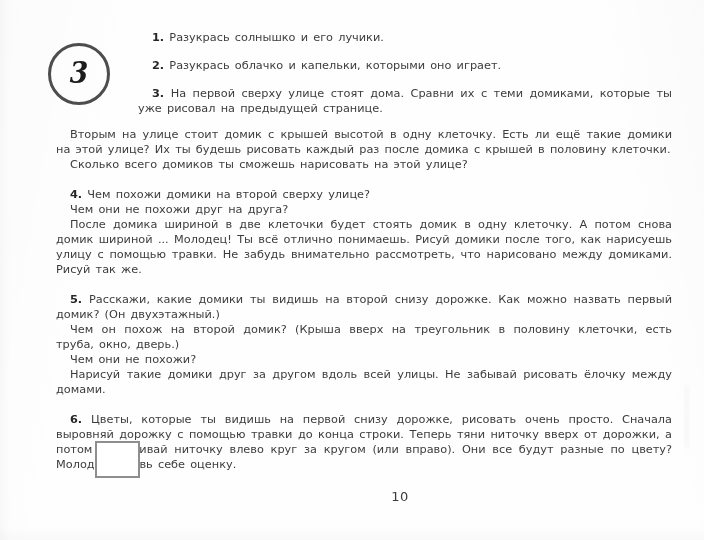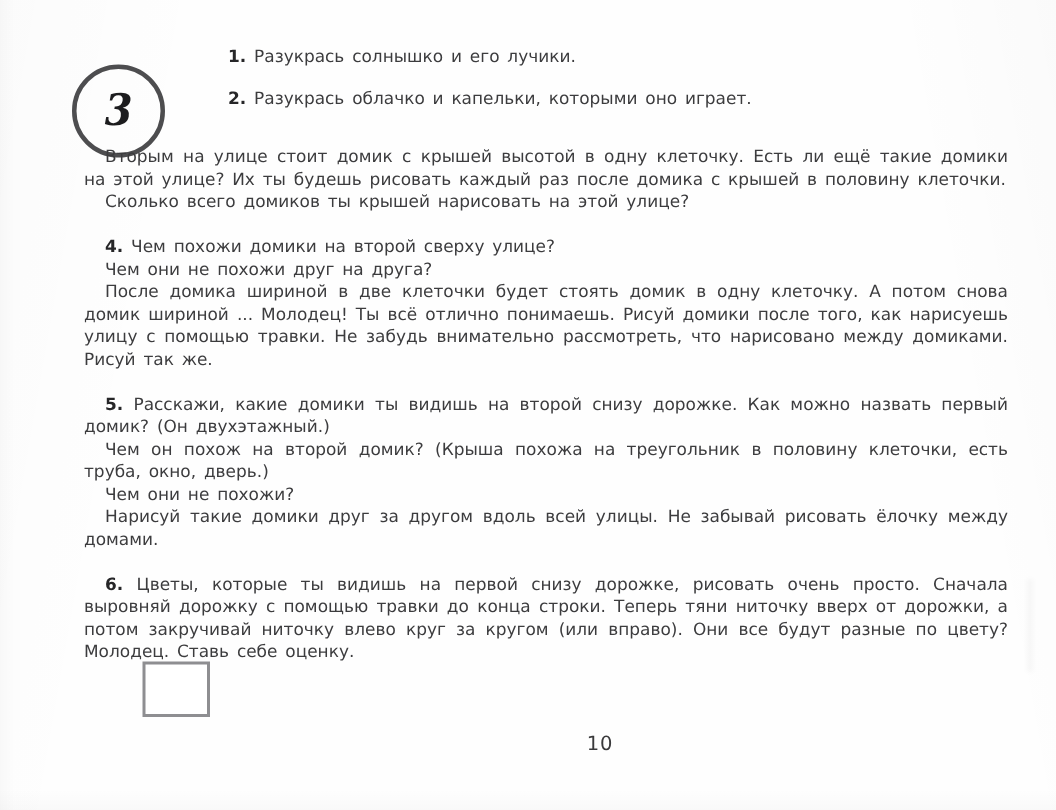--- a/index.html
+++ b/index.html
@@ -170,39 +170,40 @@
     <div class="block-indent">
 
       <p class="numbered"><b>1.</b>&nbsp;<span>Разукрась солнышко и его лучики.</span></p>
 
       <div class="gap-m"></div>
 
       <p class="numbered"><b>2.</b>&nbsp;<span>Разукрась облачко и капельки, которыми оно играет.</span></p>
 
       <div class="gap-m"></div>
 
+      <p class="numbered"><b>3.</b>&nbsp;<span>На первой сверху улице стоят дома. Сравни их с теми домиками, которые ты уже рисовал на предыдущей странице.</span></p>
     </div>
 
     <div class="gap-s"></div>
 
     <p>Вторым на улице стоит домик с крышей высотой в одну клеточку. Есть ли ещё такие домики на этой улице? Их ты будешь рисовать каждый раз после домика с крышей в половину клеточки.</p>
-    <p>Сколько всего домиков ты крышей нарисовать на этой улице?</p>
+    <p>Сколько всего домиков ты сможешь нарисовать на этой улице?</p>
 
     <div class="gap-l"></div>
 
     <p class="numbered"><b>4.</b>&nbsp;<span>Чем похожи домики на второй сверху улице?</span></p>
 
     <p>Чем они не похожи друг на друга?</p>
     <p>После домика шириной в две клеточки будет стоять домик в одну клеточку. А потом снова домик шириной ... Молодец! Ты всё отлично понимаешь. Рисуй домики после того, как нарисуешь улицу с помощью травки. Не забудь внимательно рассмотреть, что нарисовано между домиками. Рисуй так же.</p>
 
     <div class="gap-l"></div>
 
     <p class="numbered"><b>5.</b>&nbsp;<span>Расскажи, какие домики ты видишь на второй снизу дорожке. Как можно назвать первый домик? (Он двухэтажный.)</span></p>
 
-    <p>Чем он похож на второй домик? (Крыша похожа на треугольник в половину клеточки, есть труба, окно, дверь.)</p>
+    <p>Чем он похож на второй домик? (Крыша вверх на треугольник в половину клеточки, есть труба, окно, дверь.)</p>
     <p>Чем они не похожи?</p>
     <p>Нарисуй такие домики друг за другом вдоль всей улицы. Не забывай рисовать ёлочку между домами.</p>
 
     <div class="gap-l"></div>
 
     <p class="numbered"><b>6.</b>&nbsp;<span>Цветы, которые ты видишь на первой снизу дорожке, рисовать очень просто. Сначала выровняй дорожку с помощью травки до конца строки. Теперь тяни ниточку вверх от дорожки, а потом закручивай ниточку влево круг за кругом (или вправо). Они все будут разные по цвету? Молодец. Ставь себе оценку.</span></p>
   </div>
 
   <div class="assess-wrap">
     <div class="assess-box"></div>

